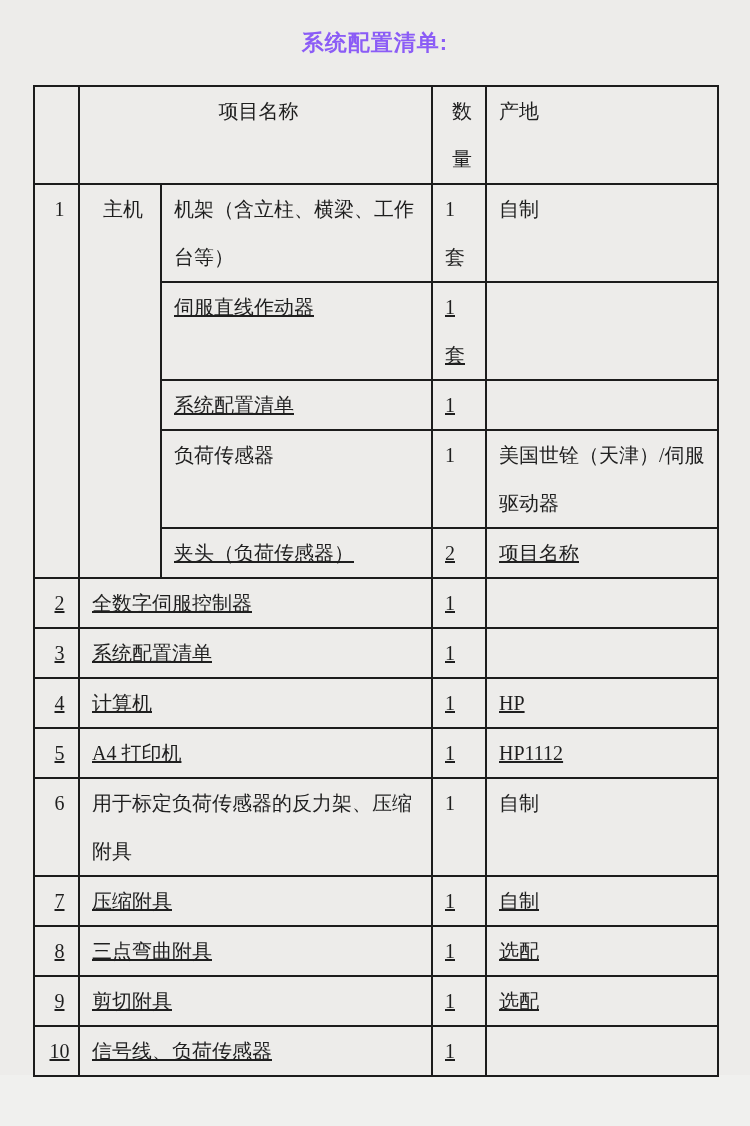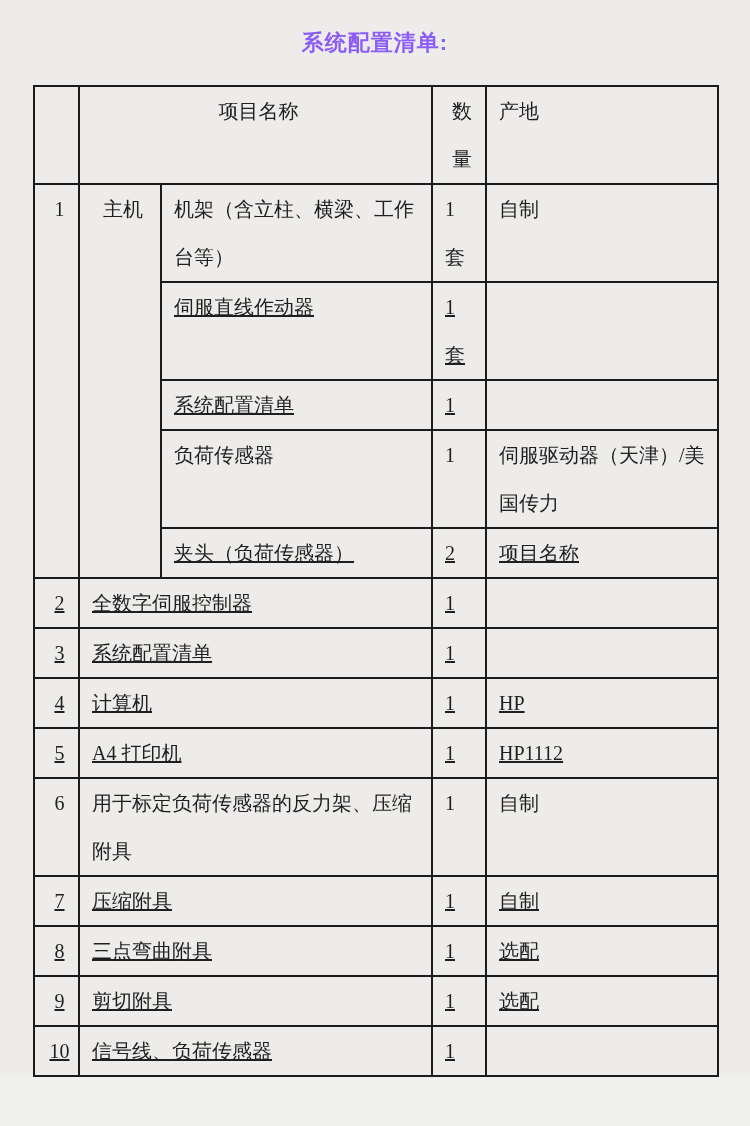--- a/index.html
+++ b/index.html
@@ -113,21 +113,21 @@
       <td></td>
     </tr>
     <tr class="h1">
       <td>系统配置清单</td>
       <td class="qty">1</td>
       <td></td>
     </tr>
     <tr class="h2">
       <td>负荷传感器</td>
       <td class="qty">1</td>
-      <td>伺服驱动器（天津）/美国传力</td>
+      <td>美国世铨（天津）/伺服驱动器</td>
     </tr>
     <tr class="h1">
       <td>夹头（负荷传感器）</td>
       <td class="qty">2</td>
       <td>项目名称</td>
     </tr>
 
     <tr class="h1">
       <td class="idx">2</td>
       <td colspan="2">全数字伺服控制器</td>

